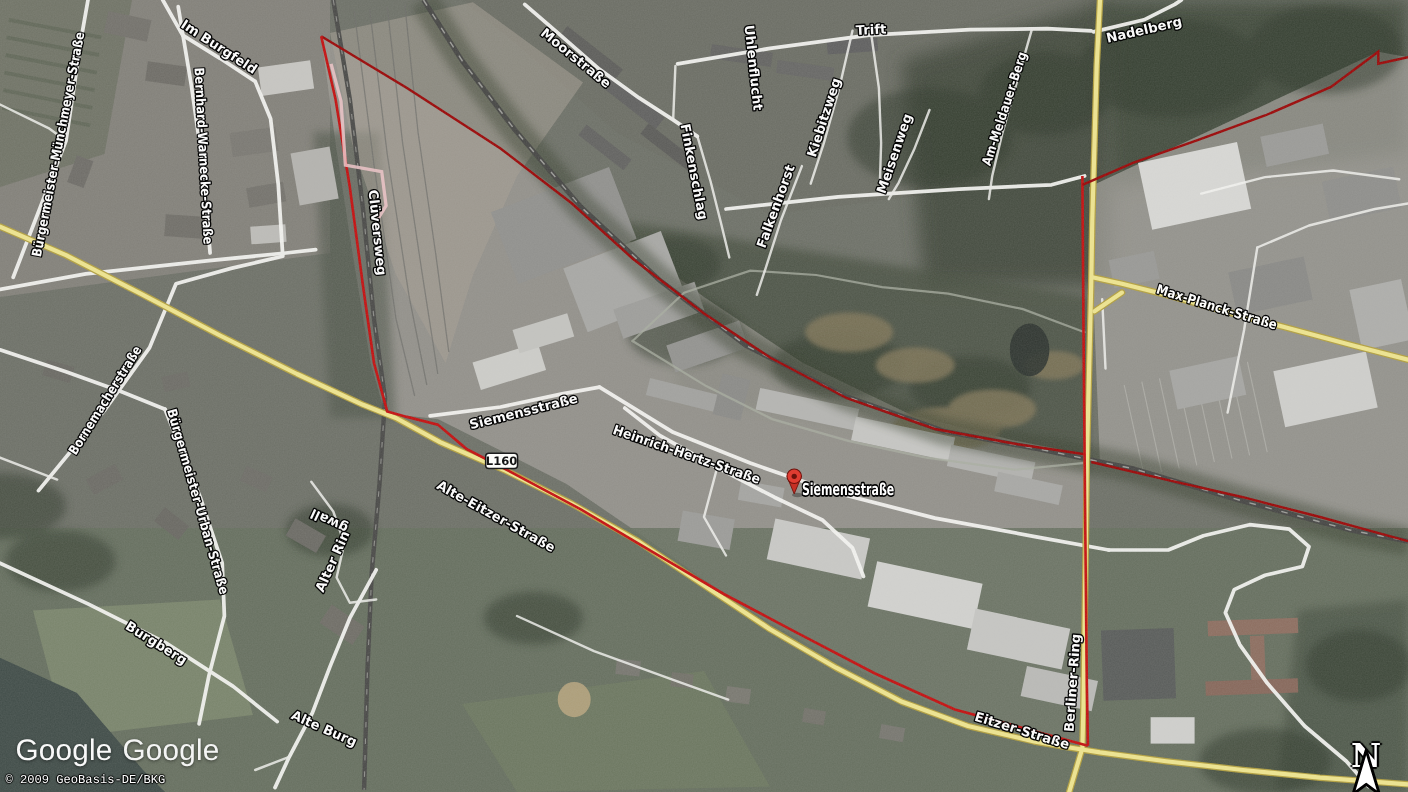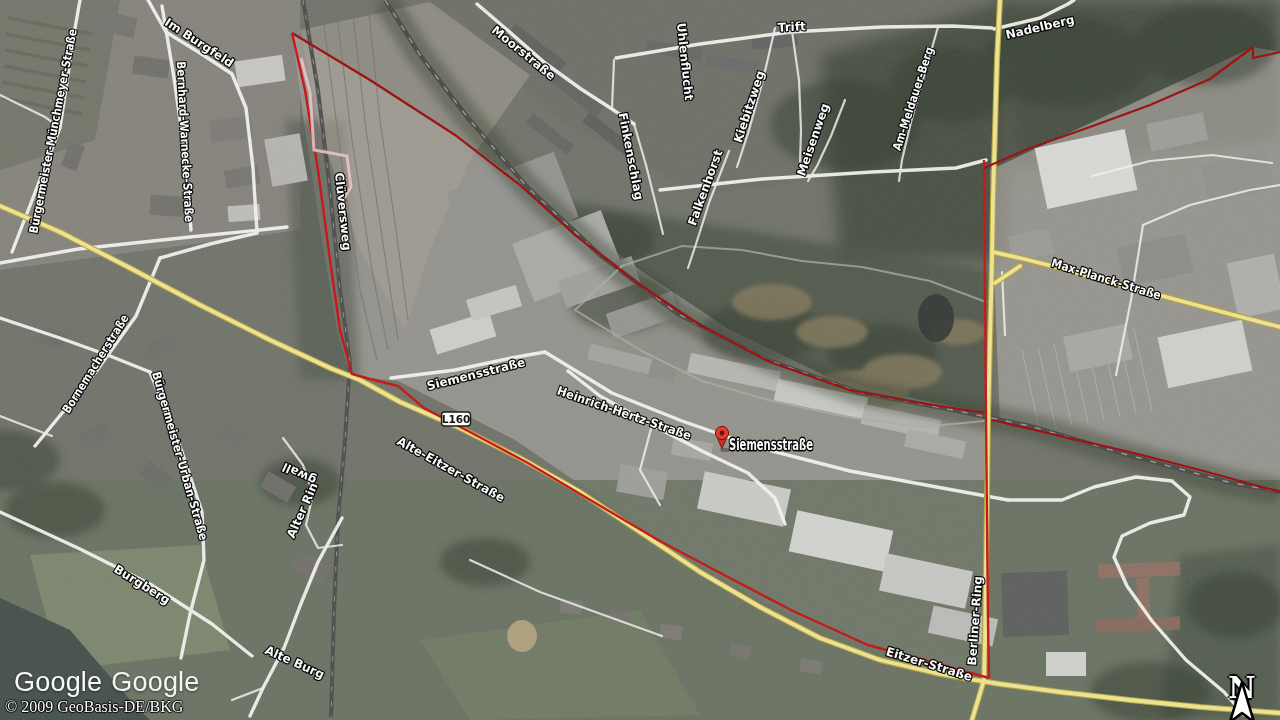--- a/index.html
+++ b/index.html
@@ -10,22 +10,22 @@
                 stroke-width:2.4px;paint-order:stroke;stroke-linejoin:round;opacity:.97;}
   .pin-label{font:bold 15px "DejaVu Sans",sans-serif;fill:#fff;stroke:#000;
              stroke-width:3px;paint-order:stroke;stroke-linejoin:round;}
   .shield-text{font:bold 10.5px "DejaVu Sans",sans-serif;fill:#141414;text-anchor:middle;}
   .b{transform-box:fill-box;transform-origin:center;}
   .logo{position:absolute;left:14px;bottom:22px;color:#fff;
         font-family:"Liberation Sans",sans-serif;font-size:27px;letter-spacing:.2px;
         text-shadow:0 1px 3px rgba(0,0,0,.55);white-space:nowrap;}
   .logo .w1{font-weight:400;opacity:.97;}
   .logo .w2{font-weight:400;opacity:.93;margin-left:9px;}
-  .copyright{position:absolute;left:5px;bottom:4px;color:#fff;font-size:16px;
-             font-family:Liberation Serif, serif;
+  .copyright{position:absolute;left:5px;bottom:4px;color:#fff;font-size:11px;
+             font-family:Liberation Mono, monospace;
              text-shadow:-1px 0 1px #000,1px 0 1px #000,0 -1px 1px #000,0 1px 1px #000;}
   .compass{position:absolute;right:16px;bottom:18px;width:44px;text-align:center;}
   .compass .n{display:block;margin-top:-6px;color:#fff;font-family:"DejaVu Serif",serif;
               font-weight:bold;font-size:30px;line-height:28px;
               text-shadow:-2px 0 1px #000,2px 0 1px #000,0 -2px 1px #000,0 2px 1px #000;}
 </style>
 </head>
 <body>
 
 <div class="stage">

